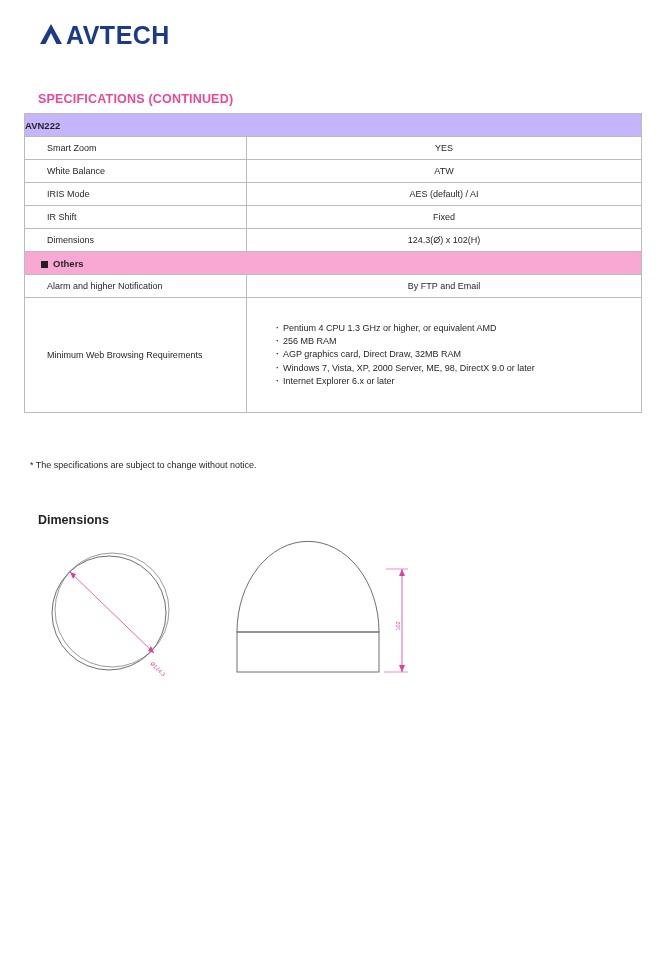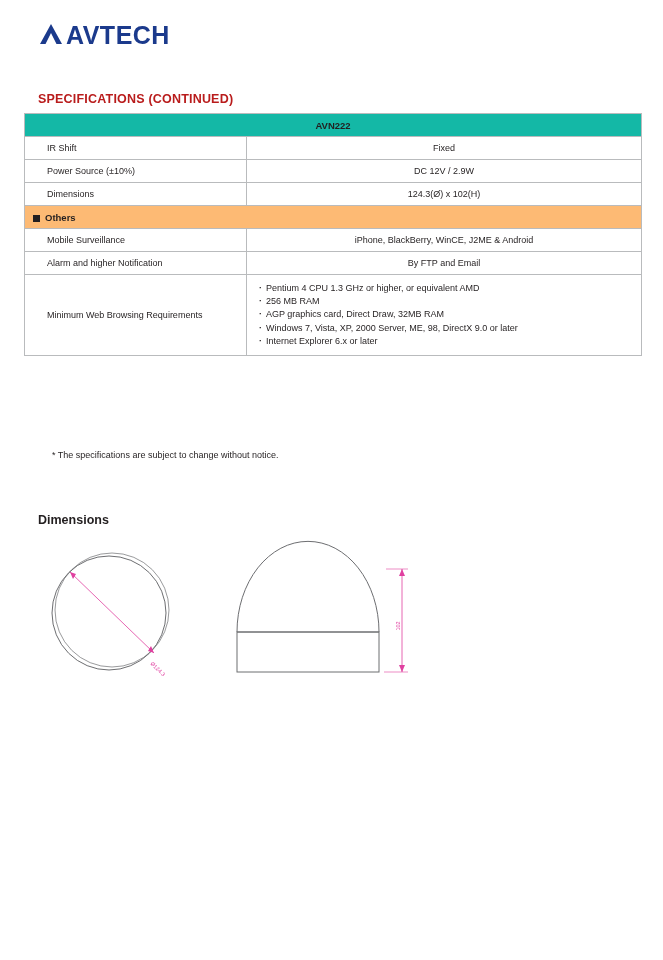--- a/index.html
+++ b/index.html
@@ -46,21 +46,21 @@
   }
 
   
   .spec-title {
     position: absolute;
     top: 92px;
     left: 38px;
     font-size: 12.5px;
     font-weight: bold;
     letter-spacing: 0.2px;
-    color: #b91c1c;
+    color: #ec4899;
   }
 
   
   .spec-table {
     position: absolute;
     top: 113px;
     left: 24px;
     width: 618px;
     border-collapse: collapse;
     font-size: 9px;
@@ -75,70 +75,68 @@
   .spec-table td.label {
     width: 222px;
     padding-left: 22px;
     color: #231f20;
   }
   .spec-table td.value {
     text-align: center;
     color: #231f20;
   }
   .spec-table tr.model-row td {
-    background: #14b8a6;
-    text-align: center;
+    background: #c4b5fd;
     font-weight: bold;
     font-size: 9.5px;
     padding: 5px 0;
   }
   .spec-table tr.group-row td {
-    background: #fdba74;
-    font-weight: bold;
-    padding-left: 8px;
+    background: #f9a8d4;
+    font-weight: bold;
+    padding-left: 16px;
     font-size: 9.5px;
   }
   .group-bullet {
     display: inline-block;
     width: 7px;
     height: 7px;
     background: #231f20;
     margin-right: 5px;
     position: relative;
     top: 1px;
   }
   .spec-table td.req-list {
     text-align: left;
     padding: 7px 0 7px 12px;
     line-height: 13.2px;
   }
   .req-list ul {
-    margin: 0;
+    margin: 17px;
     padding: 0;
     list-style: none;
   }
   .req-list li {
     white-space: nowrap;
   }
   .req-list li:before {
     content: "\00B7";
     display: inline-block;
     width: 7px;
     font-weight: bold;
   }
 
   
   .footnotes {
     position: absolute;
-    top: 448px;
+    top: 458px;
     left: 30px;
     font-size: 9px;
     line-height: 14px;
     color: #231f20;
-    margin-left: 22px;
   }
 
   
   .dim-title {
     position: absolute;
     top: 513px;
     left: 38px;
     font-size: 12.5px;
     font-weight: bold;
     color: #231f20;
@@ -178,37 +176,41 @@
   <table class="spec-table">
     <colgroup>
         <col style="width:222px">
         <col>
       </colgroup>
     <tbody>
       <tr class="model-row">
         <td colspan="2">AVN222</td>
       </tr>
       <tr>
+        <td class="label">Smart Zoom</td>
+        <td class="value">YES</td>
+      </tr>
+      <tr>
+        <td class="label">White Balance</td>
+        <td class="value">ATW</td>
+      </tr>
+      <tr>
+        <td class="label">IRIS Mode</td>
+        <td class="value">AES (default) / AI</td>
+      </tr>
+      <tr>
         <td class="label">IR Shift</td>
         <td class="value">Fixed</td>
       </tr>
       <tr>
-        <td class="label">Power Source (±10%)</td>
-        <td class="value">DC 12V / 2.9W</td>
-      </tr>
-      <tr>
         <td class="label">Dimensions</td>
         <td class="value">124.3(Ø) x 102(H)</td>
       </tr>
       <tr class="group-row">
         <td colspan="2"><span class="group-bullet"></span><span>Others</span></td>
-      </tr>
-      <tr>
-        <td class="label">Mobile Surveillance</td>
-        <td class="value">iPhone, BlackBerry, WinCE, J2ME &amp; Android</td>
       </tr>
       <tr>
         <td class="label">Alarm and higher Notification</td>
         <td class="value">By FTP and Email</td>
       </tr>
       <tr>
         <td class="label">Minimum Web Browsing Requirements</td>
         <td class="req-list">
           <ul>
             <li>Pentium 4 CPU 1.3 GHz or higher, or equivalent AMD</li>

